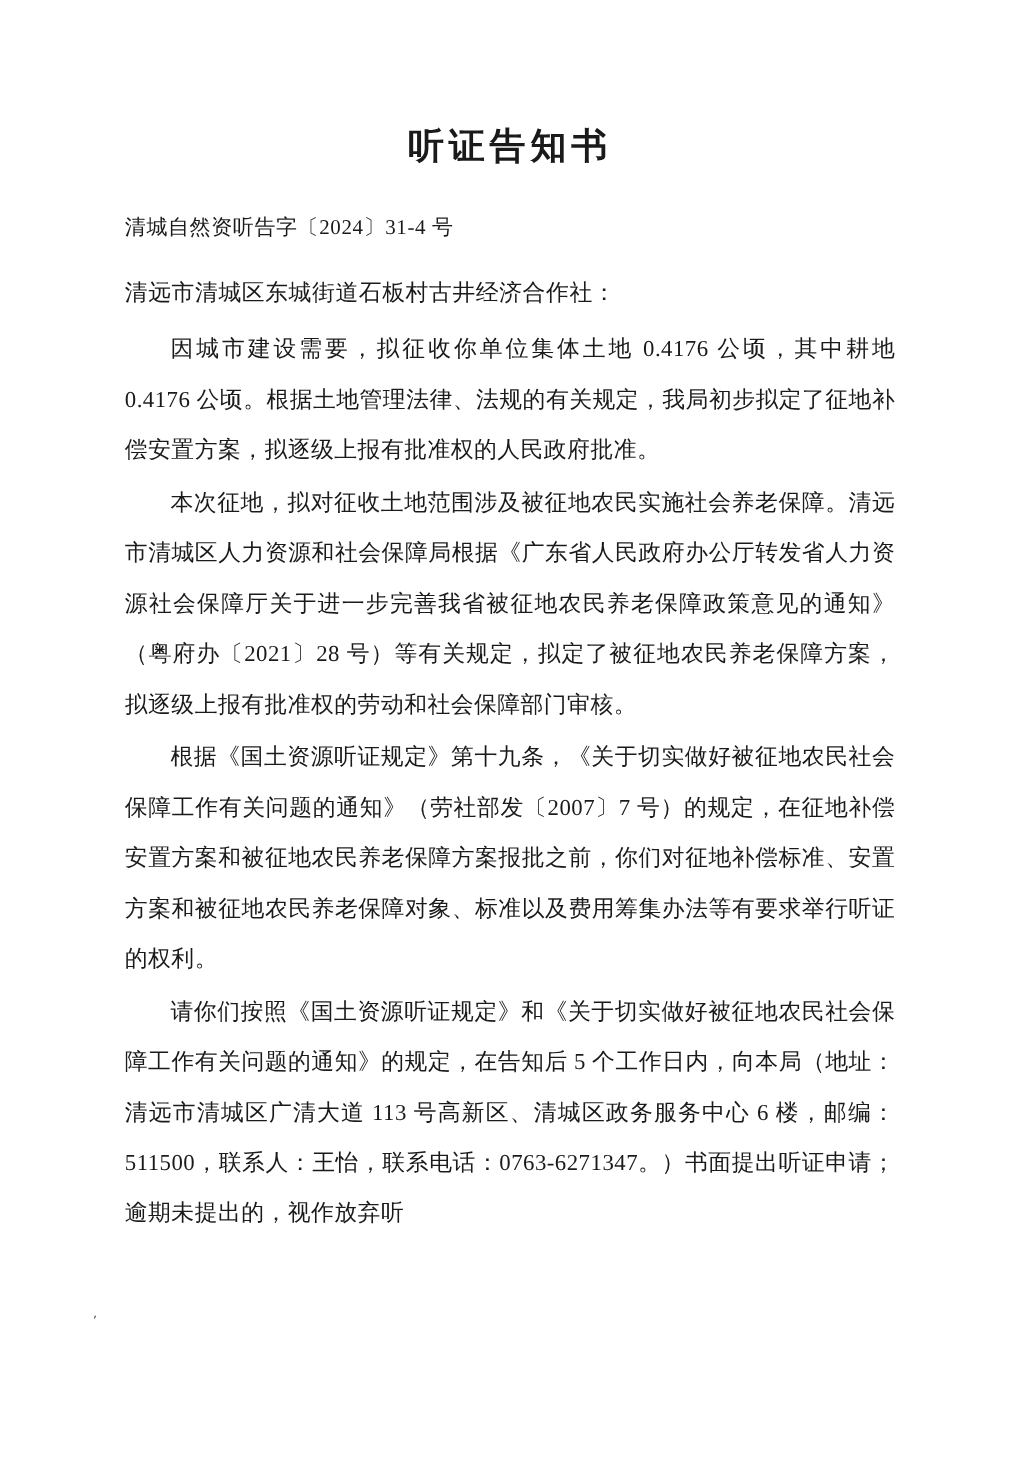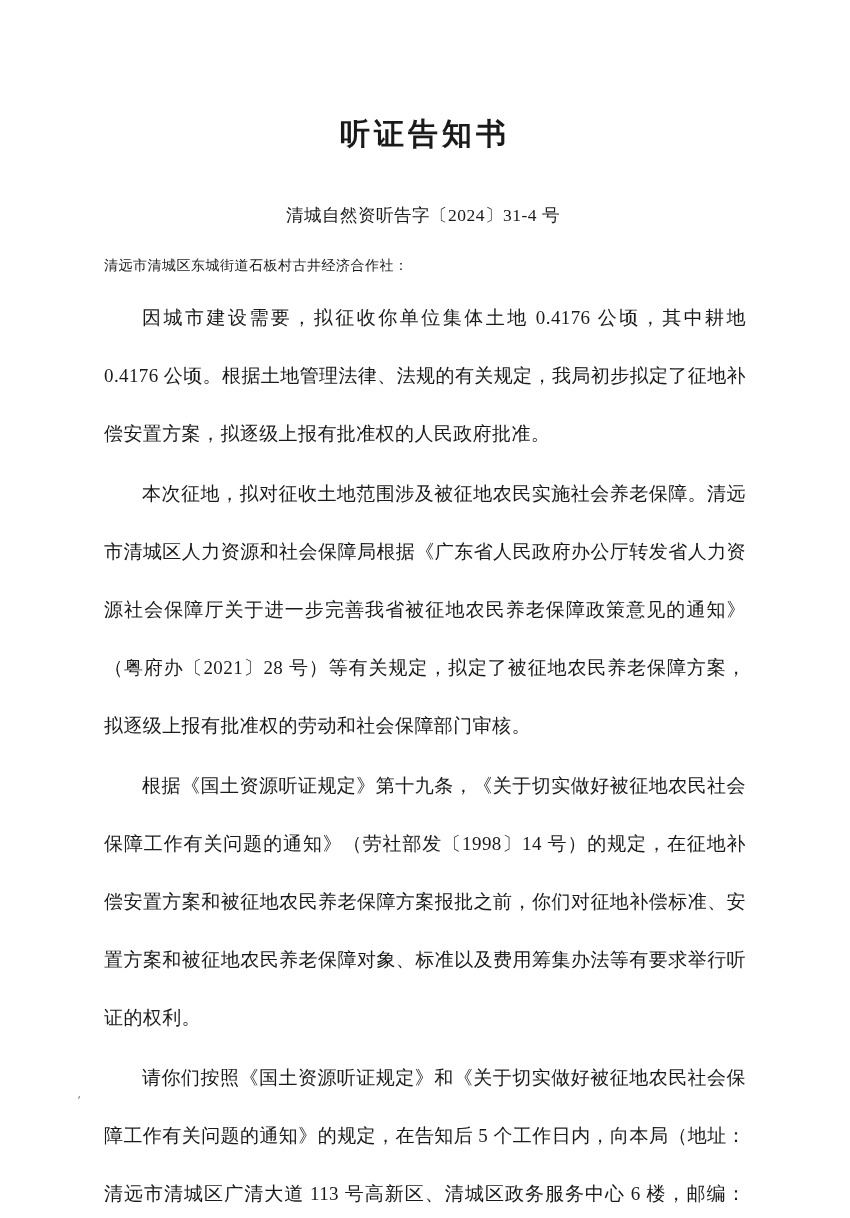--- a/index.html
+++ b/index.html
@@ -22,42 +22,42 @@
     width: 850px;
     height: 1218px;
     box-sizing: border-box;
     padding: 96px 104px 0 104px;
   }
   .doc-title {
     text-align: center;
     font-size: 30px;
     font-weight: bold;
     letter-spacing: 4px;
-    margin: 18px 0 0 0;
+    margin: 6px 0 0 0;
     font-family: Liberation Sans, sans-serif;
   }
   .doc-number {
-    text-align: center;
+    text-align: left;
     font-size: 17.5px;
-    margin-top: 48px;
+    margin-top: 34px;
     letter-spacing: 0.5px;
     padding-right: 4px;
     font-family: Liberation Serif, serif;
   }
   .recipient {
-    font-size: 14px;
+    font-size: 19px;
     margin-top: 30px;
     letter-spacing: 0.5px;
   }
   .body-text {
     margin-top: 14px;
   }
   .para {
     font-size: 19px;
-    line-height: 58px;
+    line-height: 42px;
     text-align: justify;
     text-justify: inter-ideograph;
     text-indent: 2em;
     margin: 0 0 2px 0;
     letter-spacing: 0.4px;
   }
   .stray-mark {
     position: absolute;
     left: 77px;
     top: 1096px;
@@ -76,19 +76,19 @@
 
   <h1 class="doc-title">听证告知书</h1>
 
   <div class="doc-number">清城自然资听告字〔2024〕31-4 号</div>
 
   <div class="recipient">清远市清城区东城街道石板村古井经济合作社：</div>
 
   <div class="body-text">
     <p class="para">因城市建设需要，拟征收你单位集体土地 0.4176 公顷，其中耕地 0.4176 公顷。根据土地管理法律、法规的有关规定，我局初步拟定了征地补偿安置方案，拟逐级上报有批准权的人民政府批准。</p>
     <p class="para">本次征地，拟对征收土地范围涉及被征地农民实施社会养老保障。清远市清城区人力资源和社会保障局根据《广东省人民政府办公厅转发省人力资源社会保障厅关于进一步完善我省被征地农民养老保障政策意见的通知》（粤府办〔2021〕28 号）等有关规定，拟定了被征地农民养老保障方案，拟逐级上报有批准权的劳动和社会保障部门审核。</p>
-    <p class="para">根据《国土资源听证规定》第十九条，《关于切实做好被征地农民社会保障工作有关问题的通知》（劳社部发〔1998〕14 号）的规定，在征地补偿安置方案和被征地农民养老保障方案报批之前，你们对征地补偿标准、安置方案和被征地农民养老保障对象、标准以及费用筹集办法等有要求举行听证的权利。</p>
+    <p class="para">根据《国土资源听证规定》第十九条，《关于切实做好被征地农民社会保障工作有关问题的通知》（劳社部发〔2007〕7 号）的规定，在征地补偿安置方案和被征地农民养老保障方案报批之前，你们对征地补偿标准、安置方案和被征地农民养老保障对象、标准以及费用筹集办法等有要求举行听证的权利。</p>
     <p class="para">请你们按照《国土资源听证规定》和《关于切实做好被征地农民社会保障工作有关问题的通知》的规定，在告知后 5 个工作日内，向本局（地址：清远市清城区广清大道 113 号高新区、清城区政务服务中心 6 楼，邮编：511500，联系人：王怡，联系电话：0763-6271347。）书面提出听证申请；逾期未提出的，视作放弃听</p>
   </div>
 
   <div class="stray-mark">'</div>
 
 </div>
 
 </body></html>

